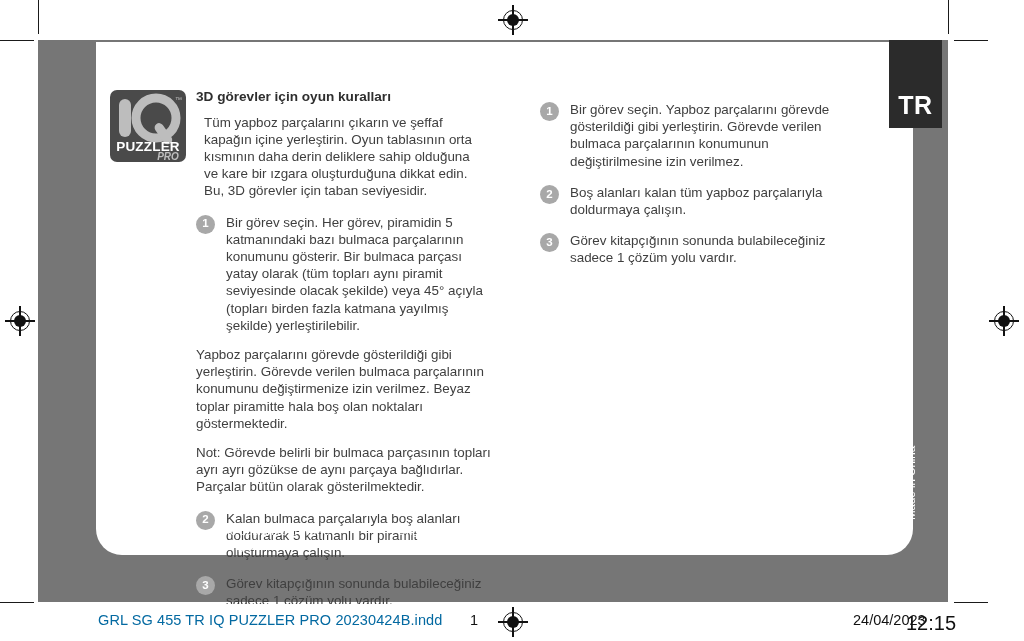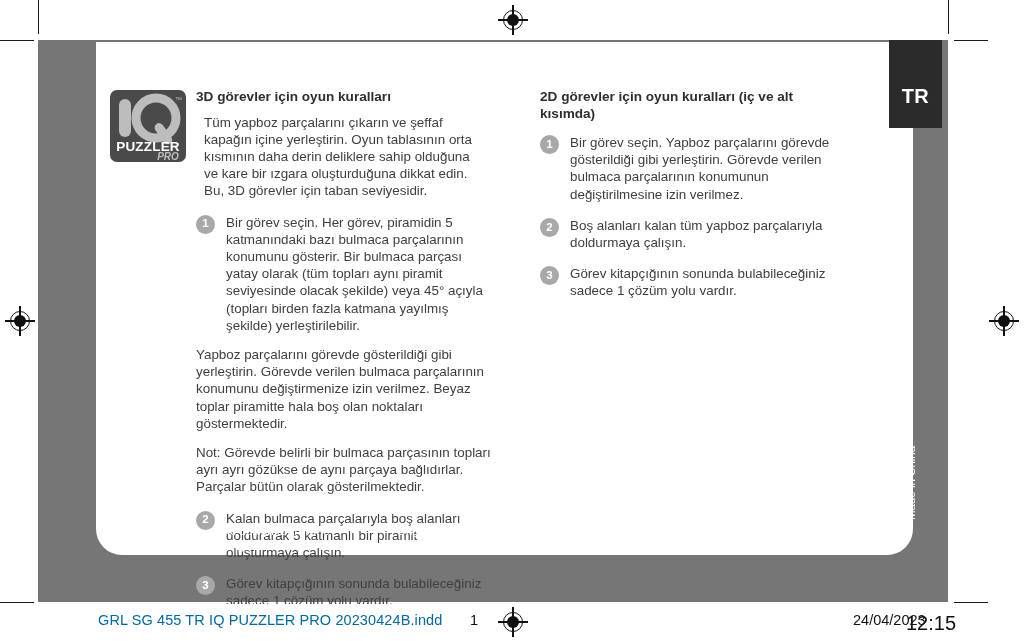--- a/index.html
+++ b/index.html
@@ -79,26 +79,26 @@
   
   #tr-tab {
     position: absolute;
     left: 889px;
     top: 40px;
     width: 53px;
     height: 88px;
     background: #2b2b2b;
     color: #ffffff;
     font-weight: bold;
-    font-size: 20px;
+    font-size: 25px;
     letter-spacing: 0.5px;
     display: flex;
     align-items: flex-end;
     justify-content: center;
-    padding-bottom: 20px;
+    padding-bottom: 8px;
     box-sizing: border-box;
   }
   
   .vert-wrap {
     position: absolute;
     left: 886px;
     top: 400px;
     width: 36px;
     height: 120px;
   }
@@ -335,21 +335,20 @@
     <span>Kalan bulmaca parçalarıyla boş alanları doldurarak 5 katmanlı bir piramit oluşturmaya çalışın.</span>
   </div>
 
   <div class="num-item">
     <span class="bullet">3</span>
     <span>Görev kitapçığının sonunda bulabileceğiniz sadece 1 çözüm yolu vardır.</span>
   </div>
 </div>
 
 <div class="column" id="col-right">
-  <div class="section-title">2D görevler için oyun kuralları (iç ve alt kısımda)</div>
 
   <div class="num-item" style="margin-top:12px;">
     <span class="bullet">1</span>
     <span>Bir görev seçin. Yapboz parçalarını görevde gösterildiği gibi yerleştirin. Görevde verilen bulmaca parçalarının konumunun değiştirilmesine izin verilmez.</span>
   </div>
 
   <div class="num-item">
     <span class="bullet">2</span>
     <span>Boş alanları kalan tüm yapboz parçalarıyla doldurmaya çalışın.</span>
   </div>

